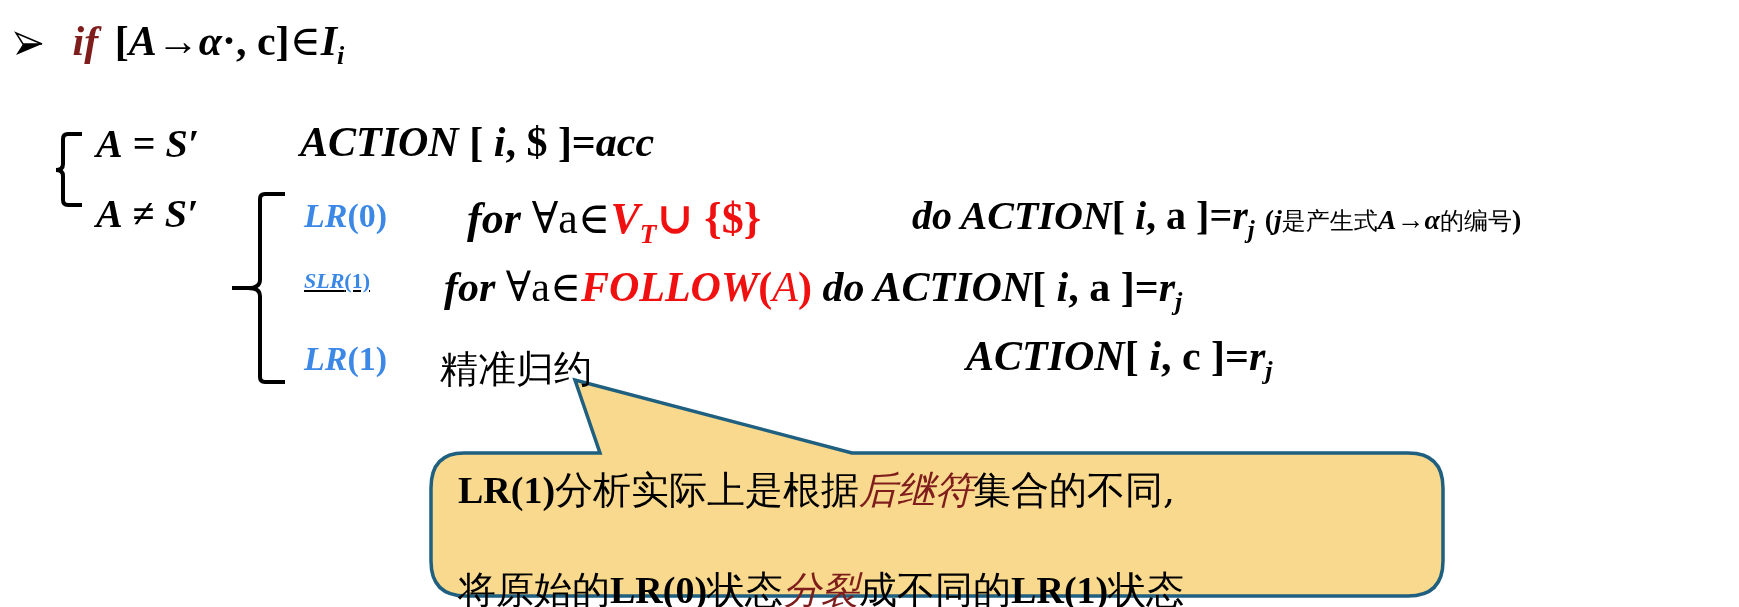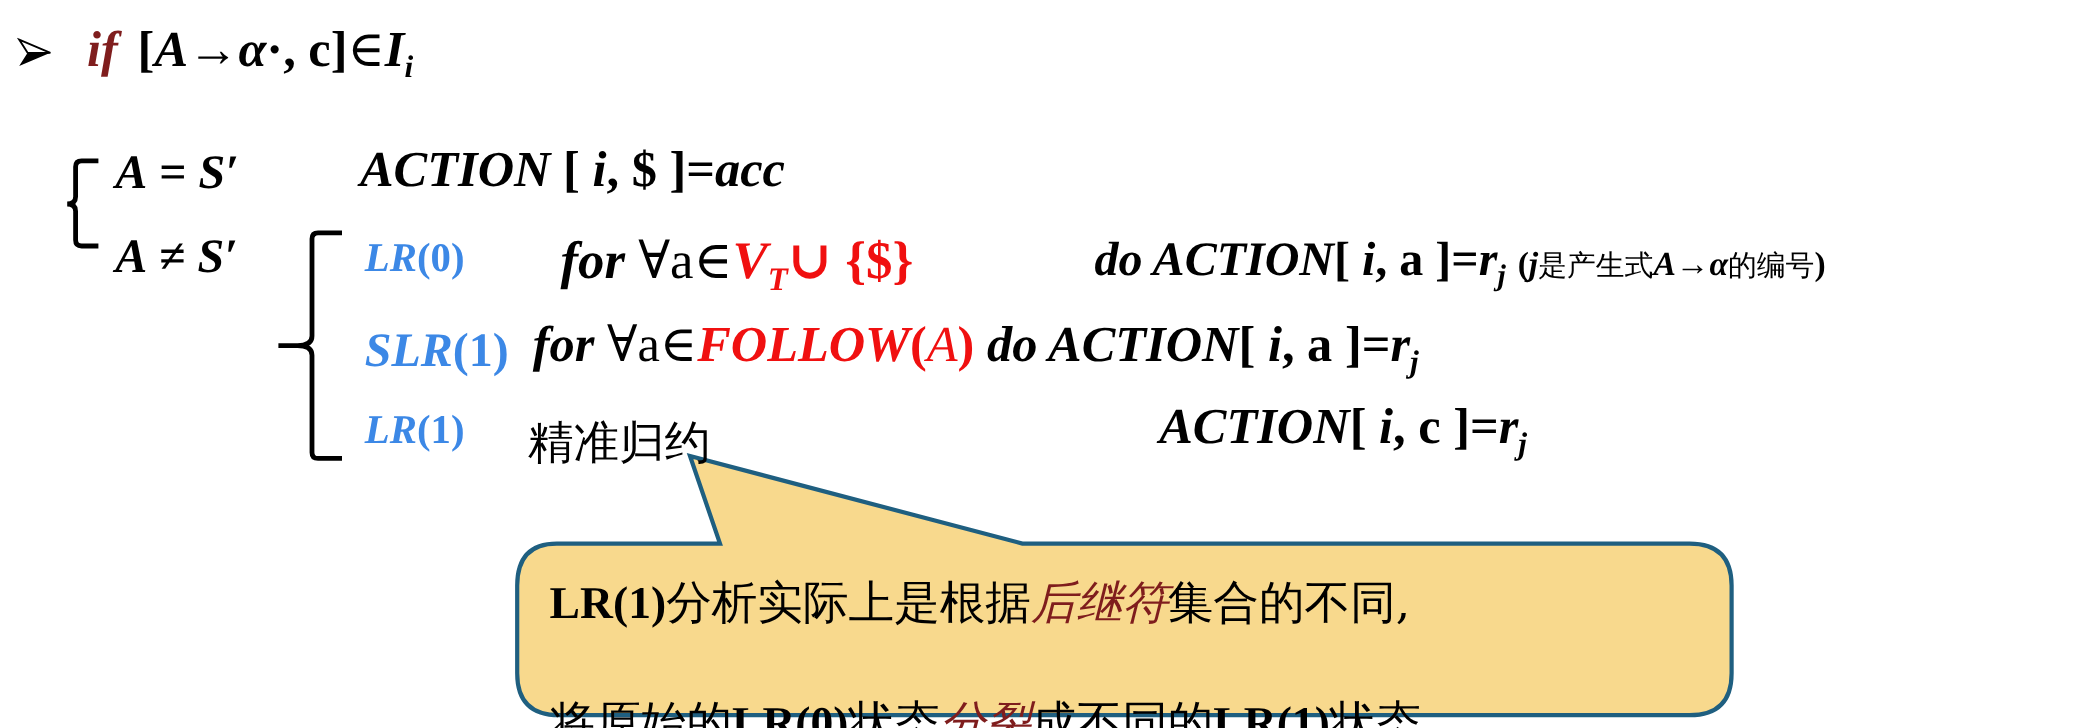--- a/index.html
+++ b/index.html
@@ -8,21 +8,21 @@
   .abs { position:absolute; white-space:nowrap; }
   .i { font-style:italic; }
   .blue { color:#7f1d1d;font-style:italic; }
   .lblue { color:#3C88E6; }
   .red { color:#F01010; }
   .zh { font-family:"DejaVu Serif","Liberation Serif",serif; }
   sub { font-size:62%; vertical-align:-0.35em; line-height:0; }
   .math { font-size:40px; font-weight:bold; }
   .small-zh { font-size:24px; font-weight:bold; }
   svg { position:absolute; left:0; top:0; }
-  .callout-text { font-size:38px; font-weight:bold; line-height:68px; }
+  .callout-text { font-size:38px; font-weight:bold; line-height:44px; }
   .callout-text .zh { font-weight:normal; }
 </style>
 </head>
 <body>
 
 <svg width="1739" height="607">
 
   <path d="M82 134 L68 134 Q63 134 63 139 L63 164 Q63 170 56 170 Q63 170 63 176 L63 200 Q63 205 68 205 L82 205" fill="none" stroke="#000" stroke-width="4"></path>
 
   <path d="M285 194 L265 194 Q260 194 260 199 L260 280 Q260 288 248 288 L232 288 L248 288 Q260 288 260 296 L260 377 Q260 382 265 382 L285 382" fill="none" stroke="#000" stroke-width="4"></path>
@@ -58,21 +58,21 @@
   <span class="lblue"><span class="i">LR</span><span>(0)</span></span>
 </div>
 <div class="abs math" style="left:452px; top:192px; font-size:44px;margin-left:15px;">
   <span class="i">for</span><span style="font-weight:normal"> ∀a∈</span><span class="i red">V</span><sub class="i red">T</sub><span class="red">∪ {$}</span>
 </div>
 <div class="abs math" style="left:912px; top:192px; font-size:40px;">
   <span class="i">do</span><span class="i"> ACTION</span><span>[ </span><span class="i">i</span><span>, a ]=</span><span class="i">r</span><sub class="i">j</sub>
   <span class="small-zh" style="font-size:28px;"><span> (</span><span class="i">j</span><span class="zh" style="font-weight:normal;font-size:24px">是产生式</span><span class="i">A</span><span style="font-weight:normal">→</span><span class="i">α</span><span class="zh" style="font-weight:normal;font-size:24px">的编号</span><span>)</span></span>
 </div>
 
-<div class="abs math" style="left:304px; top:268px; font-size:40px;">
+<div class="abs math" style="left:304px; top:268px; font-size:22px;text-decoration:underline;">
   <span class="lblue"><span class="i">SLR</span><span>(1)</span></span>
 </div>
 <div class="abs math" style="left:444px; top:262px; font-size:42px;">
   <span class="i">for</span><span style="font-weight:normal"> ∀a∈</span><span class="i red">FOLLOW</span><span class="red">(</span><span class="i red" style="font-weight:normal">A</span><span class="red">)</span>
   <span class="i">do</span><span class="i"> ACTION</span><span>[ </span><span class="i">i</span><span>, a ]=</span><span class="i">r</span><sub class="i">j</sub>
 </div>
 
 <div class="abs math" style="left:304px; top:340px; font-size:34px;">
   <span class="lblue"><span class="i">LR</span><span>(1)</span></span>
 </div>

